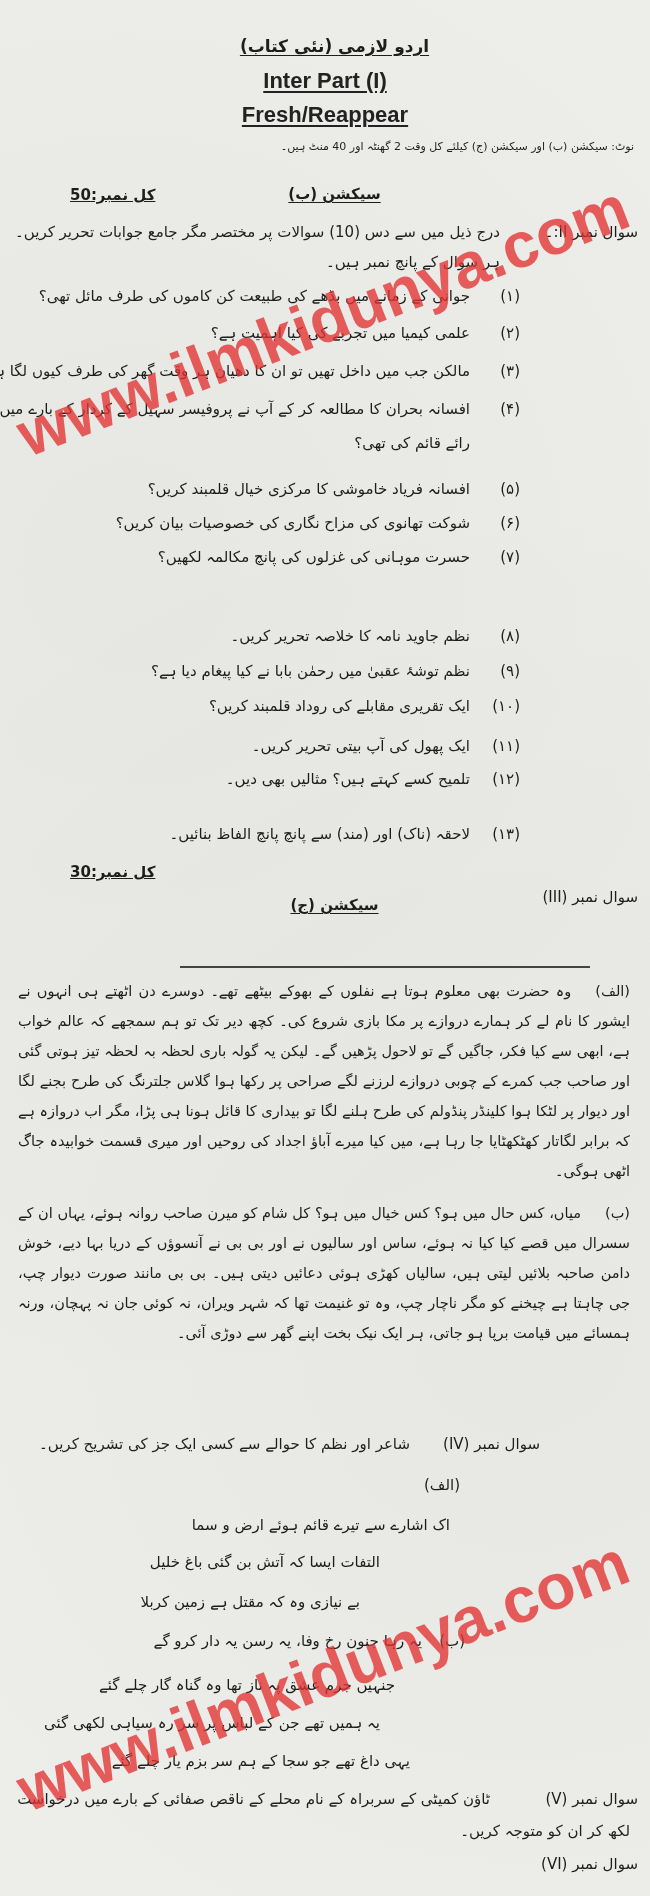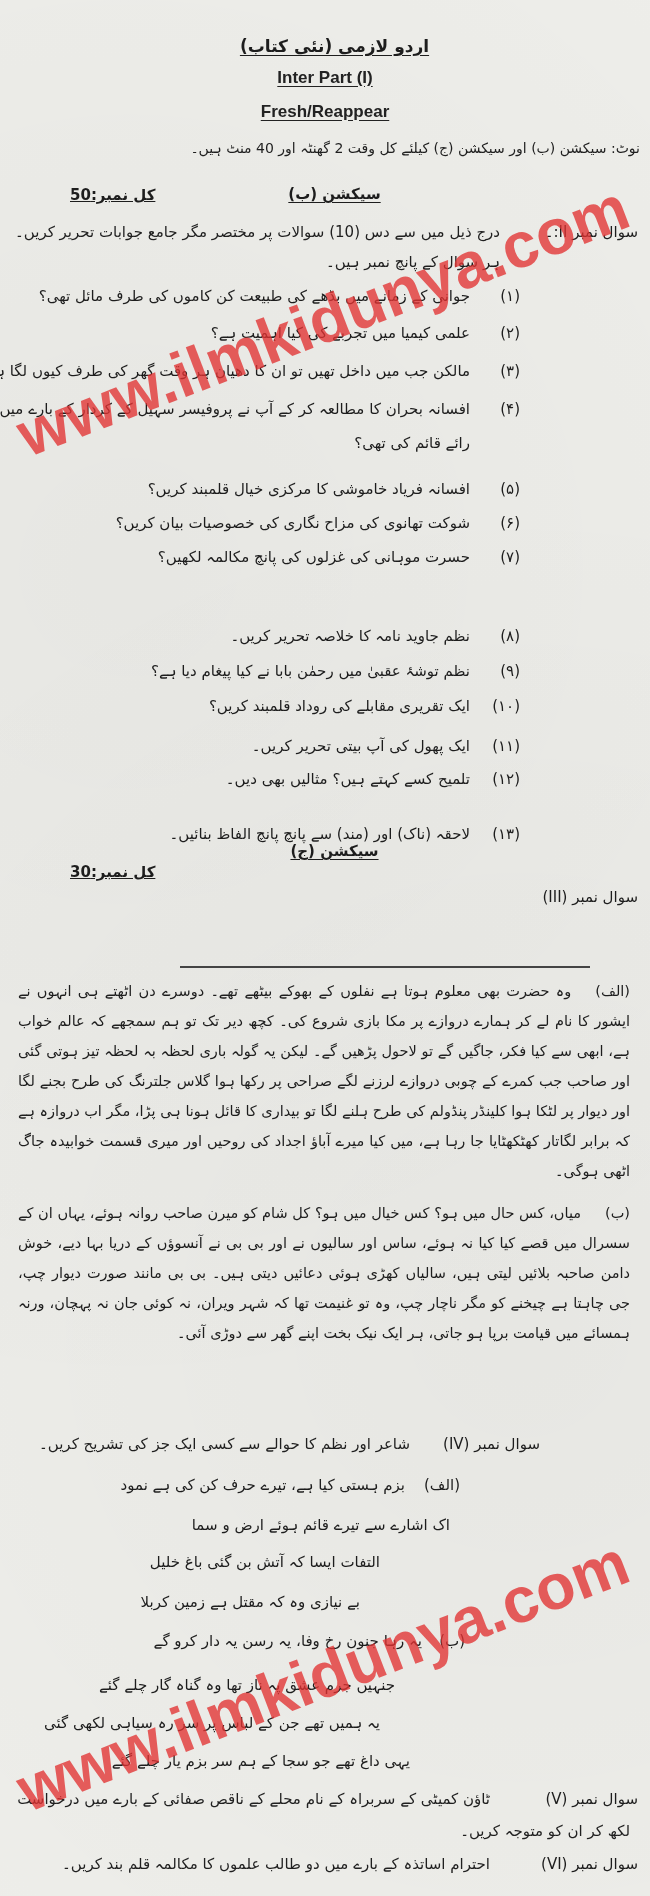--- a/index.html
+++ b/index.html
@@ -6,21 +6,21 @@
   body {
     width: 650px; height: 1896px; overflow: hidden; position: relative;
     background: #eeeeea;
     background-image:
       radial-gradient(circle at 20% 30%, rgba(0,0,0,0.03) 0, transparent 60%),
       radial-gradient(circle at 80% 70%, rgba(0,0,0,0.03) 0, transparent 60%);
     color: #1d1d1d;
     font-family: "DejaVu Sans", sans-serif;
   }
   .page { position: absolute; inset: 0; }
-  .en { font-family: "Liberation Sans", sans-serif; font-weight: bold; text-align: center; position: absolute; left: 0; right: 0; font-size: 17px; color: #222; }
+  .en { font-family: "Liberation Sans", sans-serif; font-weight: bold; text-align: center; position: absolute; left: 0; right: 0; font-size: 22px; color: #222; }
   .u { text-decoration: underline; text-underline-offset: 3px; }
   .ur { direction: rtl; font-family: "DejaVu Sans", sans-serif; font-size: 15px; position: absolute; white-space: nowrap; color: #1f1f1f; }
   .ur-c { direction: rtl; font-family: "DejaVu Sans", sans-serif; font-size: 15px; position: absolute; left: 0; right: 0; text-align: center; white-space: nowrap; margin-left: 19px; }
   .marks { position: absolute; direction: rtl; font-size: 15px; font-weight: bold; white-space: nowrap; text-decoration: underline; }
   .qnum { position: absolute; direction: rtl; font-size: 15px; white-space: nowrap; }
   .item { position: absolute; right: 0; left: 0; height: 28px; }
   .item .num { position: absolute; right: 130px; top: 0; font-size: 15px; }
   .item .txt { position: absolute; right: 180px; top: 0; direction: rtl; font-size: 15px; white-space: nowrap; }
   .para { position: absolute; left: 18px; right: 20px; direction: rtl; font-size: 14.5px; line-height: 30px; text-align: justify; }
   .para .tag { margin-left: 24px; }
@@ -30,21 +30,21 @@
 </style>
 </head>
 <body>
 
 <div class="page">
 
   <div class="ur-c u" style="top:36px; font-size:17px; font-weight:bold;">اردو لازمی (نئی کتاب)</div>
   <div class="en u" style="top:68px;">Inter Part (I)</div>
   <div class="en u" style="top:102px;">Fresh/Reappear</div>
 
-  <div class="ur" style="top:140px; right:10px; font-size:14px;">نوٹ: سیکشن (ب) اور سیکشن (ج) کیلئے کل وقت 2 گھنٹہ اور 40 منٹ ہیں۔</div>
+  <div class="ur" style="top:140px; right:16px; font-size:11px;">نوٹ: سیکشن (ب) اور سیکشن (ج) کیلئے کل وقت 2 گھنٹہ اور 40 منٹ ہیں۔</div>
 
   <div class="ur-c u" style="top:185px; font-weight:bold;">سیکشن (ب)</div>
   <div class="marks" style="top:186px; left:70px;">کل نمبر:50</div>
 
   <div class="qnum" style="top:223px; right:12px;">سوال نمبر II:۔</div>
   <div class="ur" style="top:223px; right:150px;">درج ذیل میں سے دس (10) سوالات پر مختصر مگر جامع جوابات تحریر کریں۔</div>
   <div class="ur" style="top:253px; right:150px;">ہر سوال کے پانچ نمبر ہیں۔</div>
 
   <div>
     <div class="item" style="top:287px;">
@@ -97,48 +97,46 @@
     <div class="item" style="top:770px;">
         <span class="num">(۱۲)</span>
         <span class="txt">تلمیح کسے کہتے ہیں؟ مثالیں بھی دیں۔</span>
       </div>
     <div class="item" style="top:825px;">
         <span class="num">(۱۳)</span>
         <span class="txt">لاحقہ (ناک) اور (مند) سے پانچ پانچ الفاظ بنائیں۔</span>
       </div>
   </div>
 
-  <div class="ur-c u" style="top:842px; font-weight:bold;">سیکشن (ج)</div>
+  <div class="ur-c u" style="top:896px; font-weight:bold;">سیکشن (ج)</div>
   <div class="marks" style="top:863px; left:70px;">کل نمبر:30</div>
 
   <div class="qnum" style="top:888px; right:12px;">سوال نمبر (III)</div>
 
   <div class="divider"></div>
 
   <div class="para" style="top:976px;"><span class="tag">(الف)</span><span>وہ حضرت بھی معلوم ہوتا ہے نفلوں کے بھوکے بیٹھے تھے۔ دوسرے دن اٹھتے ہی انہوں نے ایشور کا نام لے کر ہمارے دروازے پر مکا بازی شروع کی۔ کچھ دیر تک تو ہم سمجھے کہ عالم خواب ہے، ابھی سے کیا فکر، جاگیں گے تو لاحول پڑھیں گے۔ لیکن یہ گولہ باری لحظہ بہ لحظہ تیز ہوتی گئی اور صاحب جب کمرے کے چوبی دروازے لرزنے لگے صراحی پر رکھا ہوا گلاس جلترنگ کی طرح بجنے لگا اور دیوار پر لٹکا ہوا کلینڈر پنڈولم کی طرح ہلنے لگا تو بیداری کا قائل ہونا ہی پڑا، مگر اب دروازہ ہے کہ برابر لگاتار کھٹکھٹایا جا رہا ہے، میں کیا میرے آباؤ اجداد کی روحیں اور میری قسمت خوابیدہ جاگ اٹھی ہوگی۔</span></div>
 
   <div class="para" style="top:1198px;"><span class="tag">(ب)</span><span>میاں، کس حال میں ہو؟ کس خیال میں ہو؟ کل شام کو میرن صاحب روانہ ہوئے، یہاں ان کے سسرال میں قصے کیا کیا نہ ہوئے، ساس اور سالیوں نے اور بی بی نے آنسوؤں کے دریا بہا دیے، خوش دامن صاحبہ بلائیں لیتی ہیں، سالیاں کھڑی ہوئی دعائیں دیتی ہیں۔ بی بی مانند صورت دیوار چپ، جی چاہتا ہے چیخنے کو مگر ناچار چپ، وہ تو غنیمت تھا کہ شہر ویران، نہ کوئی جان نہ پہچان، ورنہ ہمسائے میں قیامت برپا ہو جاتی، ہر ایک نیک بخت اپنے گھر سے دوڑی آئی۔</span></div>
 
   <div class="qnum" style="top:1435px; right:110px;">سوال نمبر (IV)</div>
   <div class="ur" style="top:1435px; right:240px;">شاعر اور نظم کا حوالے سے کسی ایک جز کی تشریح کریں۔</div>
 
   <div class="verse" style="top:1476px; right:190px;">(الف)</div>
-  <div class="verse" style="top:1476px; right:245px;">بزم ہستی کیا ہے، تیرے حرف کن کی ہے نمود</div>
   <div class="verse" style="top:1516px; right:200px;">اک اشارے سے تیرے قائم ہوئے ارض و سما</div>
   <div class="verse" style="top:1553px; right:270px;">التفات ایسا کہ آتش بن گئی باغ خلیل</div>
   <div class="verse" style="top:1593px; right:290px;">بے نیازی وہ کہ مقتل ہے زمین کربلا</div>
 
   <div class="verse" style="top:1632px; right:185px;">(ب)</div>
   <div class="verse" style="top:1632px; right:228px;">یہ رہا جنون رخ وفا، یہ رسن یہ دار کرو گے</div>
   <div class="verse" style="top:1676px; right:255px;">جنہیں جرم عشق پہ ناز تھا وہ گناہ گار چلے گئے</div>
   <div class="verse" style="top:1714px; right:270px;">یہ ہمیں تھے جن کے لباس پر سر رہ سیاہی لکھی گئی</div>
   <div class="verse" style="top:1752px; right:240px;">یہی داغ تھے جو سجا کے ہم سر بزم یار چلے گئے</div>
 
   <div class="qnum" style="top:1790px; right:12px;">سوال نمبر (V)</div>
   <div class="ur" style="top:1790px; right:160px;">ٹاؤن کمیٹی کے سربراہ کے نام محلے کے ناقص صفائی کے بارے میں درخواست</div>
   <div class="ur" style="top:1822px; right:20px;text-align:right;">لکھ کر ان کو متوجہ کریں۔</div>
 
   <div class="qnum" style="top:1855px; right:12px;">سوال نمبر (VI)</div>
-  <div class="ur" style="top:1855px; right:160px;">احترام اساتذہ کے بارے میں دو طالب علموں کا مکالمہ قلم بند کریں۔</div>
 
   <div class="wm" style="left:20px; top:400px; transform: rotate(-21deg);">www.ilmkidunya.com</div>
   <div class="wm" style="left:20px; top:1755px; transform: rotate(-21deg);">www.ilmkidunya.com</div>
 </div>
 
 </body></html>

